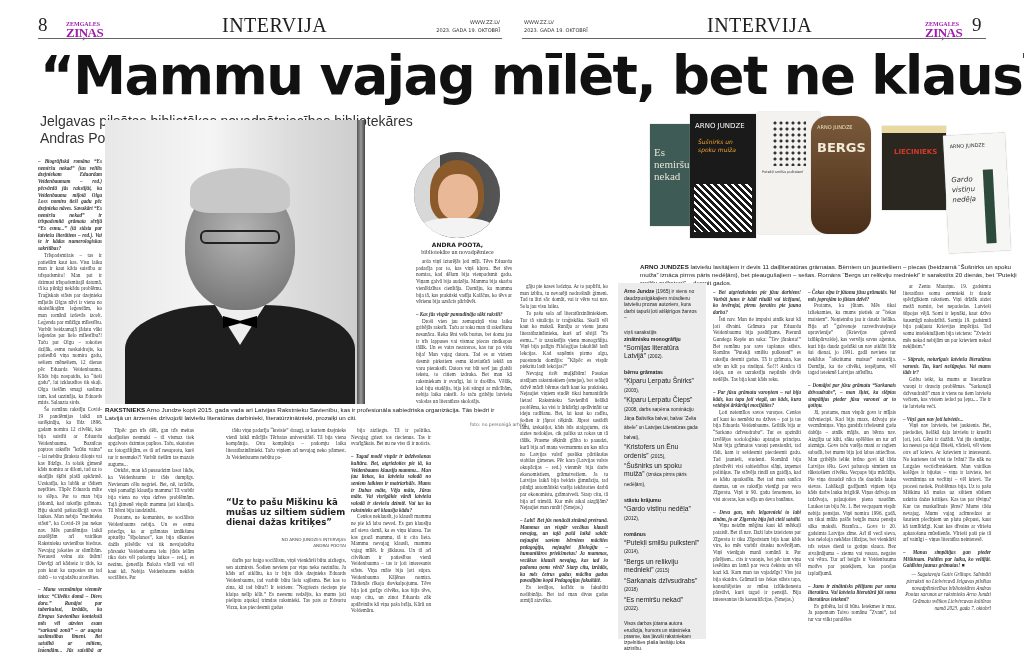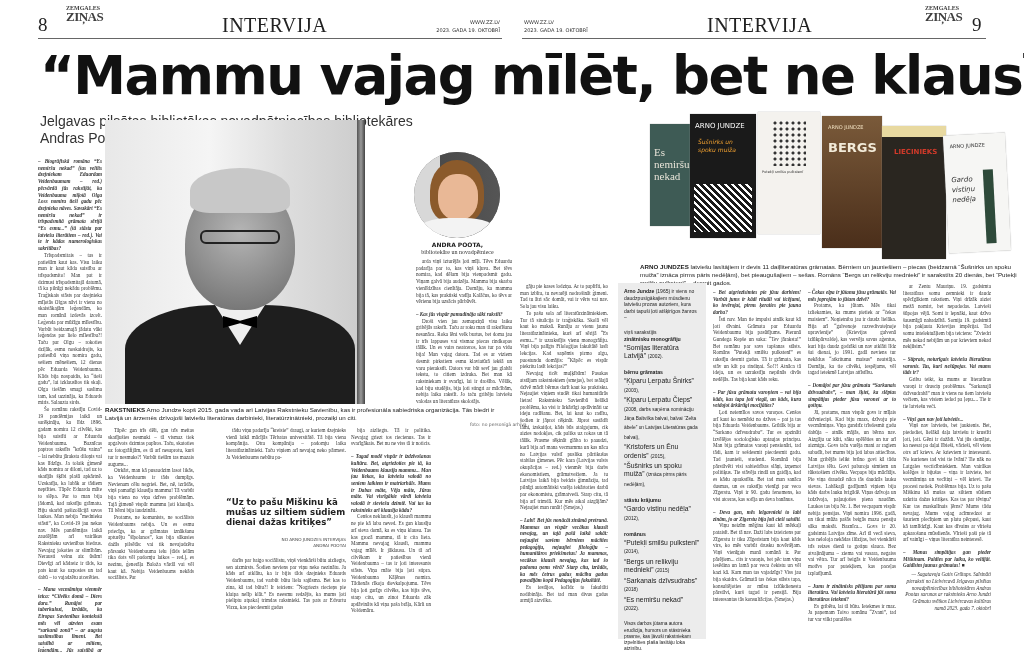--- a/index.html
+++ b/index.html
@@ -4,21 +4,21 @@
 <style>
   * { box-sizing: border-box; margin: 0; padding: 0; }
   html, body { width: 1024px; height: 658px; overflow: hidden; background: #ffffff; }
   body { position: relative; font-family: "DejaVu Serif", serif; color: #1a1a1a; }
 
   .page { position: absolute; top: 0; height: 658px; }
   .page-left { left: 0; width: 512px; }
   .page-right { left: 512px; width: 512px; }
 
   .hdr-num { position: absolute; top: 14px; font-family: "Liberation Serif", serif; font-size: 19px; color: #222; }
-  .hdr-logo { position: absolute; top: 5px; font-family: "Liberation Serif", serif; font-weight: bold; font-size: 13px; line-height: 12px; letter-spacing: -0.5px; color: #404040; }
+  .hdr-logo { position: absolute; top: 21px; font-family: "Liberation Serif", serif; font-weight: bold; font-size: 13px; line-height: 12px; letter-spacing: -0.5px; color: #a21caf; }
   .hdr-logo .small { display: block; font-size: 6px; line-height: 6px; letter-spacing: 0; }
   .hdr-section { position: absolute; top: 14px; font-family: "Liberation Serif", serif; font-size: 20px; letter-spacing: 0.5px; color: #222; }
   .hdr-meta { position: absolute; top: 18px; font-family: "DejaVu Sans", sans-serif; font-size: 5px; line-height: 8px; color: #333; text-transform: uppercase; }
   .hdr-rule { position: absolute; top: 38px; height: 1px; background: #666; }
 
   .headline { position: absolute; top: 44px; left: 40px; width: 960px; font-family: "DejaVu Sans", sans-serif; font-weight: bold; font-size: 53px; letter-spacing: -1.5px; line-height: 64px; color: #111; white-space: nowrap; }
   .subhead { position: absolute; left: 40px; font-family: "Liberation Sans", sans-serif; font-size: 14px; color: #333; line-height: 17px; }
 
   .col { position: absolute; font-family: "Liberation Serif", serif; font-size: 5.1px; line-height: 6.7px; text-align: justify; color: #333; overflow: hidden; }
   .col p { text-indent: 6px; margin-bottom: 0; }
@@ -187,25 +187,25 @@
   </div>
   <div class="book" style="left:40px; top:6px; width:66px; height:124px; background:#1a1a1a;">
     <span class="t1" style="left:5px; top:8px; color:#fff; font-size:7px;">ARNO JUNDZE</span>
     <span class="t1" style="left:8px; top:24px; color:#f0a030; font-size:6px; width:50px; line-height:8px; font-style:italic;">Šušnirks un spoku muiža</span>
     <div style="position:absolute; left:4px; top:70px; width:58px; height:48px; background:repeating-linear-gradient(45deg,#fff 0 2px,#1a1a1a 2px 5px);"></div>
   </div>
   <div class="book" style="left:108px; top:4px; width:62px; height:122px; background:#f4f2ee;">
     <div style="position:absolute; left:14px; top:8px; width:34px; height:46px; background:radial-gradient(circle,#333 1px,transparent 2px) 0 0/6px 6px;"></div>
     <span class="t1" style="left:4px; top:58px; color:#333; font-size:3.5px; width:56px;">Putekļi smilšu pulkstenī</span>
   </div>
-  <div class="book" style="left:172px; top:8px; width:60px; height:132px; background:linear-gradient(180deg,#7a5a3a,#4a2e1a);">
+  <div class="book" style="left:161px; top:8px; width:60px; height:118px; background:linear-gradient(180deg,#7a5a3a,#4a2e1a);border-radius:17px;">
     <span class="t1" style="left:6px; top:8px; color:#f0e0c0; font-size:5px;">ARNO JUNDZE</span>
     <span class="t1" style="left:6px; top:24px; color:#f2ead8; font-size:13px; font-weight:bold;">BERGS</span>
   </div>
-  <div class="book" style="left:232px; top:18px; width:64px; height:133px; background:linear-gradient(180deg,#e8d9a0 0 8%,#2a2620 8%);">
+  <div class="book" style="left:232px; top:18px; width:64px; height:84px; background:linear-gradient(180deg,#e8d9a0 0 8%,#2a2620 8%);">
     <span class="t1" style="left:12px; top:22px; color:#d23a2a; font-size:7px; font-weight:bold;">LIECINIEKS</span>
   </div>
   <div class="book" style="left:296px; top:26px; width:62px; height:118px; background:#f6f6f4; transform:rotate(-3deg);">
     <span class="t1" style="left:6px; top:8px; color:#333; font-size:5px;">ARNO JUNDZE</span>
     <span class="t1" style="left:6px; top:40px; color:#333; font-size:7px; font-style:italic; width:32px; line-height:10px;">Gardo vistiņu nedēļa</span>
     <div style="position:absolute; left:38px; top:36px; width:10px; height:74px; background:#2e4a3a;"></div>
   </div>
 </div>
 <div class="books-caption"><b>ARNO JUNDZES</b><span> latviešu lasītājiem ir devis 11 daiļliteratūras grāmatas.  Bērniem un jauniešiem – piecas (beidzamā “Šušnirks un spoku muiža” iznāca pirms pāris nedēļām), bet pieaugušajiem – sešas.  Romāns “Bergs un relikviju mednieki” ir sarakstīts 20 dienās, bet “Putekļi smilšu pulkstenī” – desmit gados.</span></div>
 

